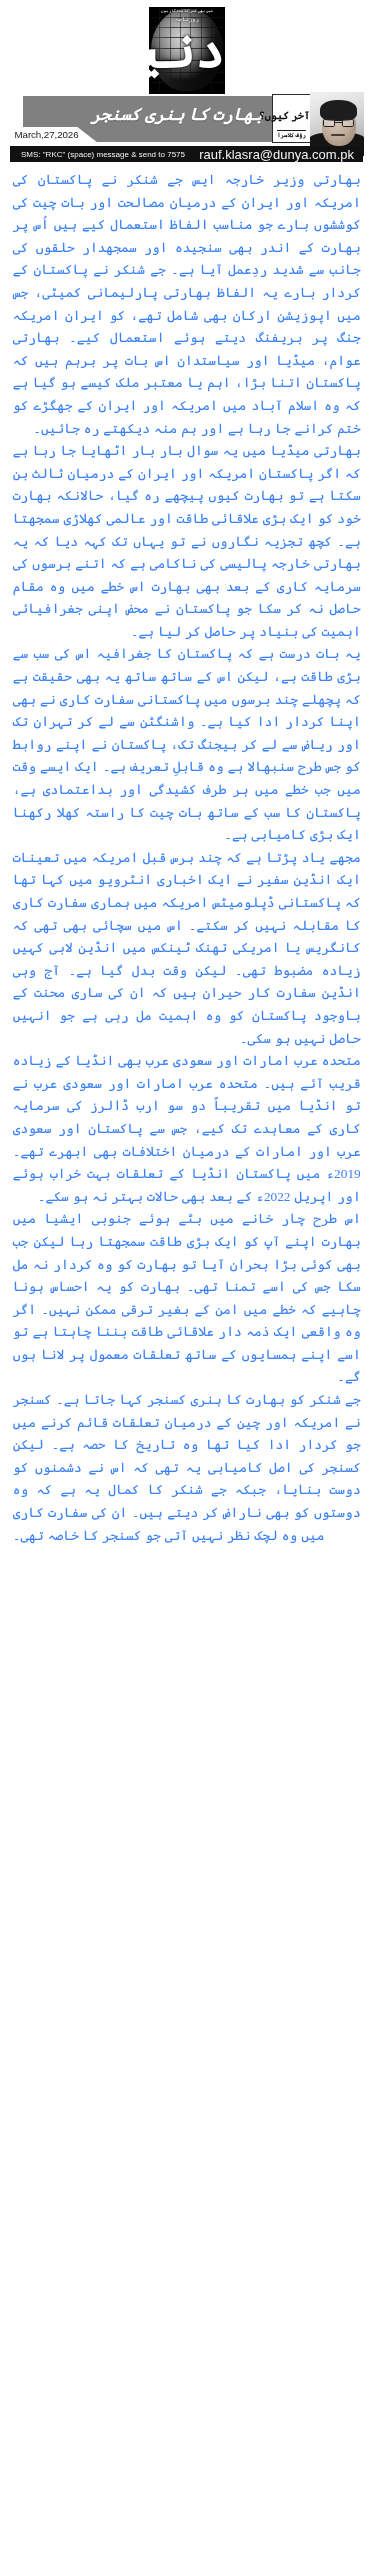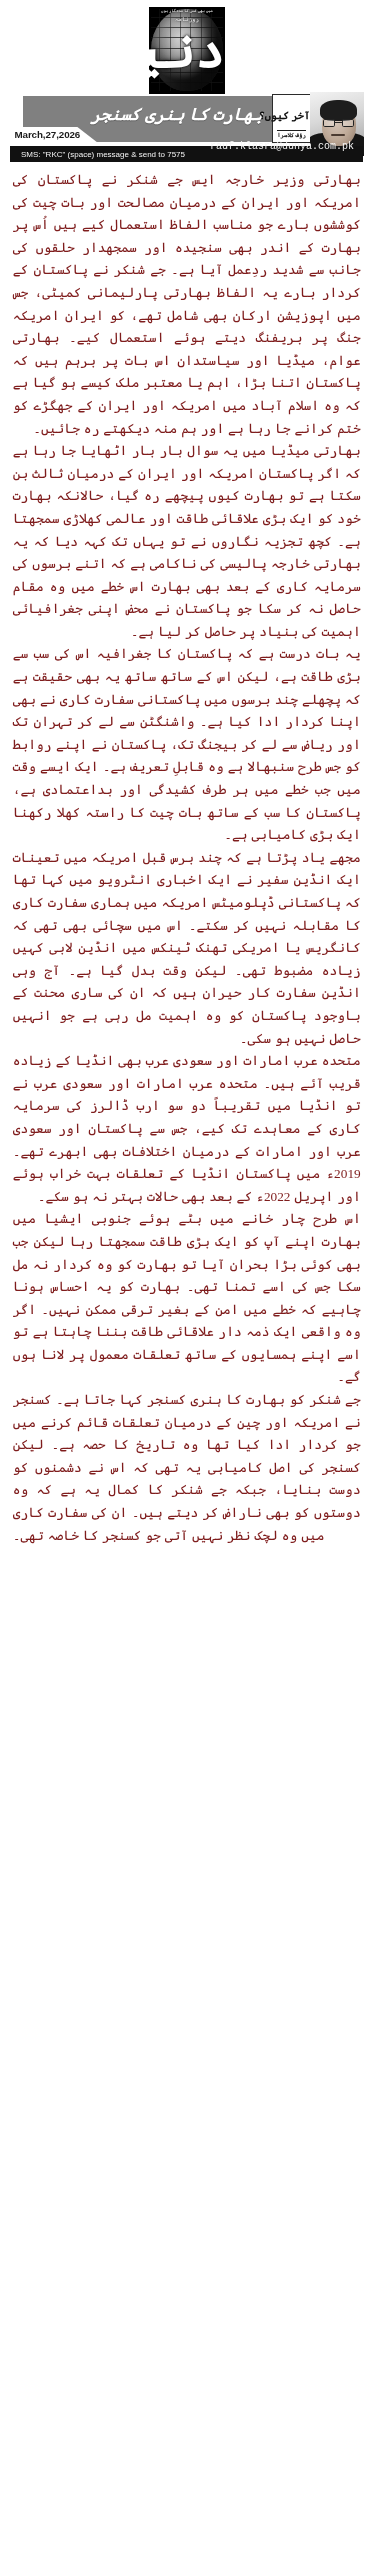--- a/index.html
+++ b/index.html
@@ -111,21 +111,21 @@
     -webkit-clip-path:polygon(0 0, 67px 0, 87px 15.6px, 0 15.6px);
     clip-path:polygon(0 0, 67px 0, 87px 15.6px, 0 15.6px);
   }
   #date-text{
     position:absolute;
     left:14.5px; top:129px;
     color:#1a1a1a;
     font-family:"Liberation Sans", sans-serif;
     font-size:9.8px;
     line-height:12px;
-    font-weight:700;
+    font-weight:400;
     direction:ltr;
     letter-spacing:-0.1px;
     white-space:nowrap;
   }
 
   
   #byline-box{
     position:absolute;
     left:272px; top:94px;
     width:39px; height:49px;
@@ -247,37 +247,37 @@
     left:21px; top:149px;
     color:#f4f4f4;
     font-family:"Liberation Sans", sans-serif;
     font-size:8px;
     line-height:11px;
     direction:ltr;
     white-space:nowrap;
   }
   #sms-email{
     position:absolute;
-    right:23px; top:141px;
+    right:23px; top:149px;
     color:#f4f4f4;
-    font-family:Liberation Mono, monospace;
-    font-size:10px;
+    font-family:Liberation Sans, sans-serif;
+    font-size:13px;
     line-height:11px;
     direction:ltr;
     white-space:nowrap;
   }
 
   
   #article-body{
     position:absolute;
     left:12.7px; top:169px;
     width:348px;
     direction:rtl;
     text-align:justify;
-    color:#7f1d1d;
+    color:#3b82f6;
     font-family:"Liberation Serif", serif;
     font-size:13.3px;
     line-height:22.6px;
     font-weight:400;
     word-spacing:0.6px;
   }
   #article-body p{
     margin:0 0 0 0;
     text-align:justify;
     text-align-last:right;

